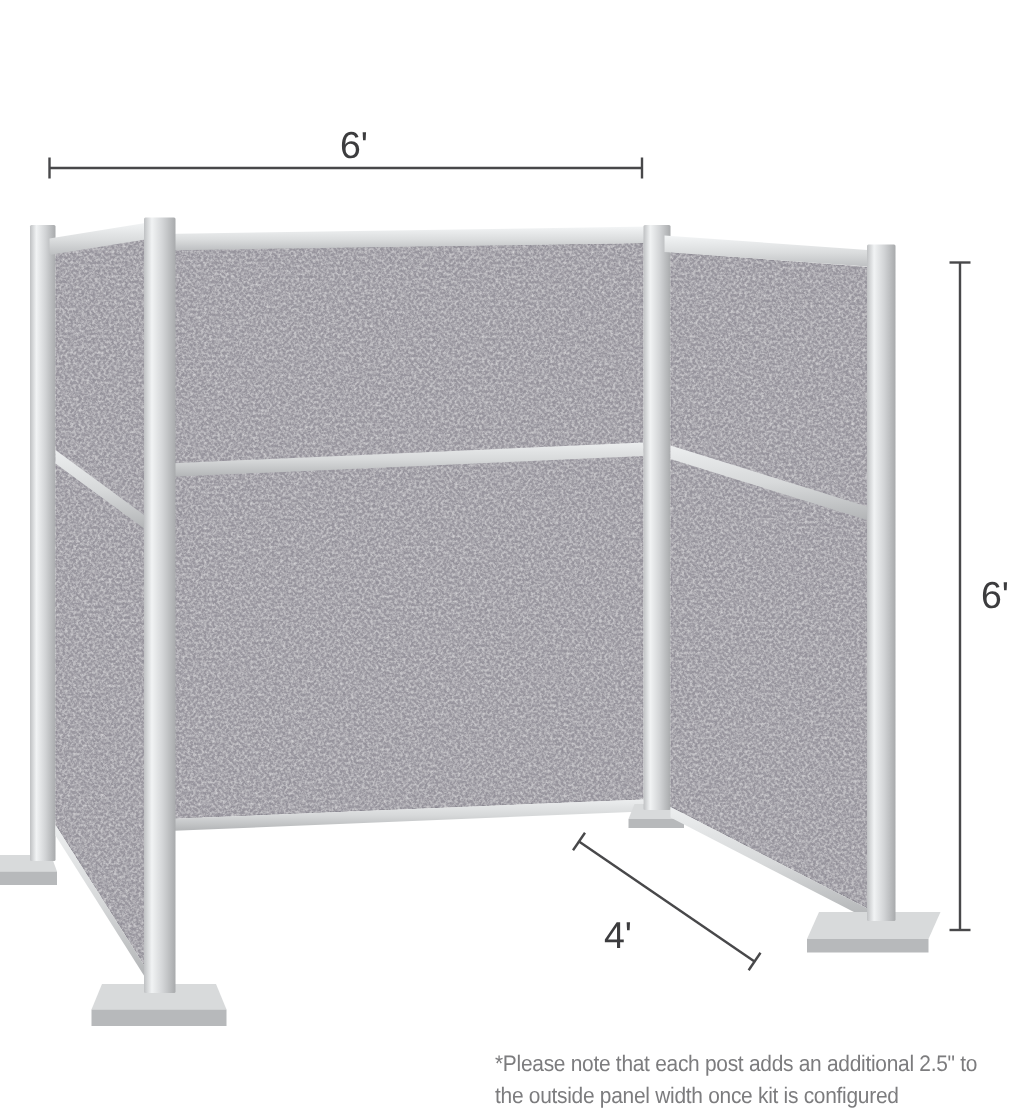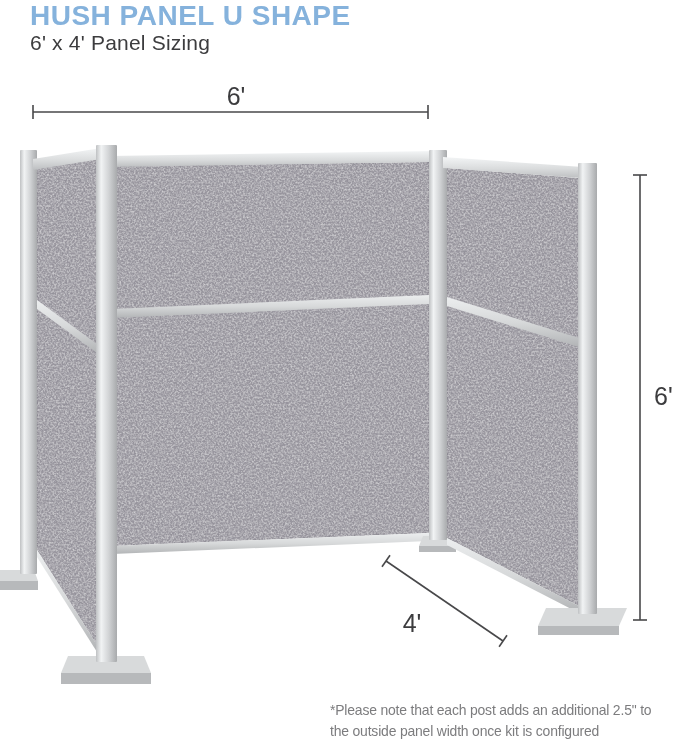--- a/index.html
+++ b/index.html
@@ -32,22 +32,20 @@
     position:absolute;left:330px;top:699px;width:352px;font-size:15px;
     line-height:1.4;color:var(--footnote-gray);letter-spacing:-0.2px;
     transform:scaleX(0.93);transform-origin:left top;white-space:nowrap;
   }
 </style>
 </head>
 <body>
 
 <div class="page">
 
-  <div class="title">HUSH PANEL U SHAPE</div>
-  <div class="subtitle">6' x 4' Panel Sizing</div>
 
   <svg class="diagram" width="679" height="742" viewBox="0 0 679 742">
     <defs>
       <linearGradient id="postGrad" x1="0" y1="0" x2="1" y2="0">
         <stop offset="0" stop-color="#bfc1c3"></stop>
         <stop offset="0.25" stop-color="#f1f3f4"></stop>
         <stop offset="0.6" stop-color="#d2d4d6"></stop>
         <stop offset="1" stop-color="#a8aaac"></stop>
       </linearGradient>
       <linearGradient id="railGrad" x1="0" y1="0" x2="0" y2="1">

